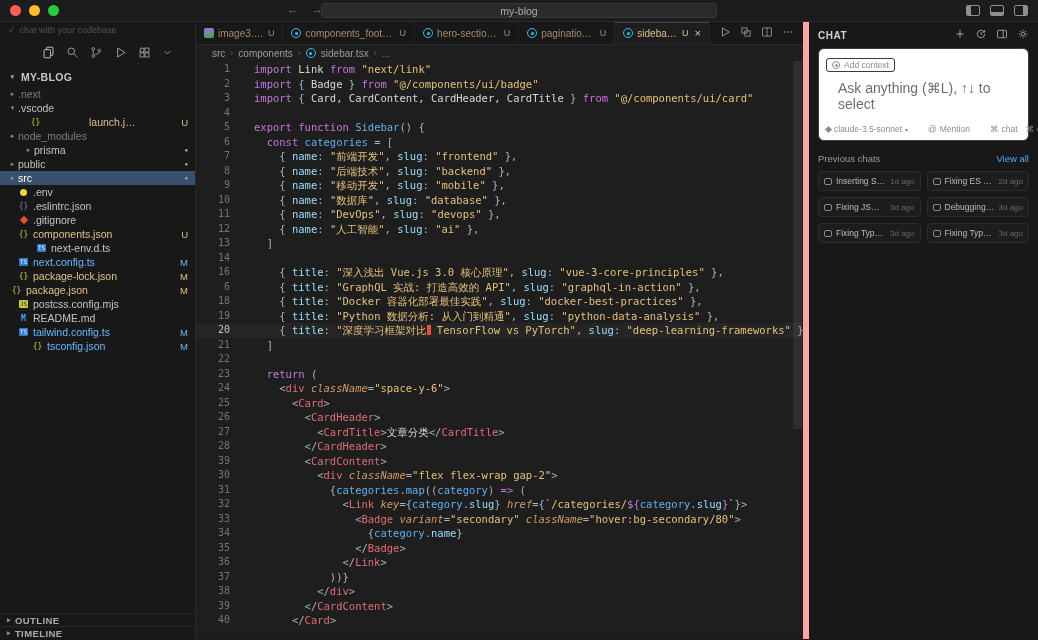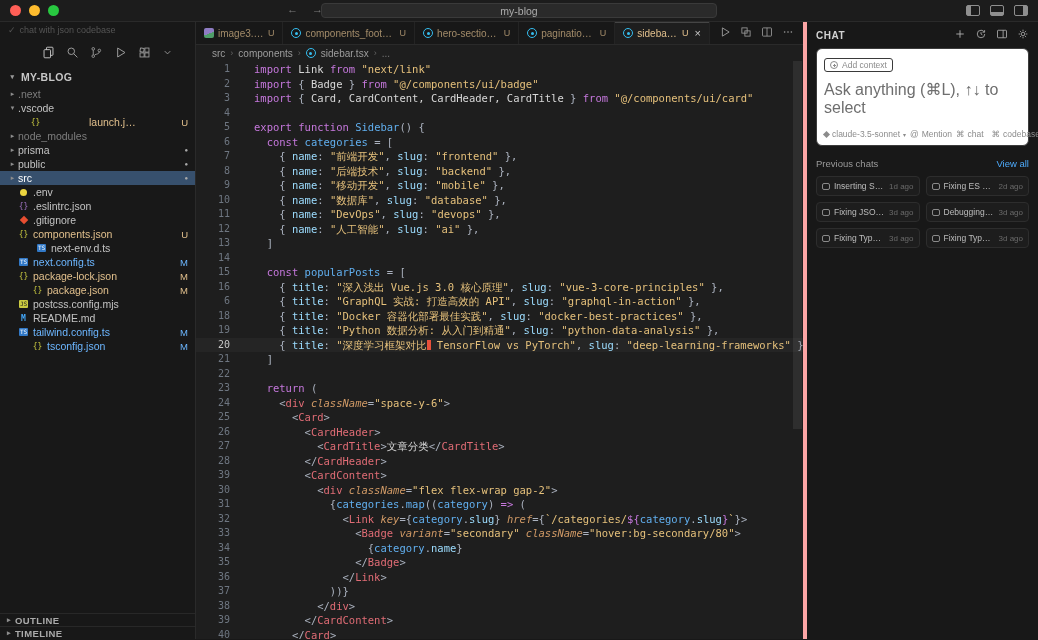--- a/index.html
+++ b/index.html
@@ -78,31 +78,31 @@
   .tk-a{color:#D19A66;font-style:italic}
   .tk-v{color:#61AFEF}
   .tk-f{color:#61AFEF}
   .tk-pr{color:#9CDCFE}
   .tk-p{color:#abb2bf}
   .tk-w{color:#d8d8d8}
   .cursor{display:inline-block;width:4px;height:10px;background:#E8503A;vertical-align:-1px}
   .sbar{position:absolute;right:1px;top:0;width:9px;height:368px;background:rgba(121,121,121,.18)}
 
   
-  .chat{width:235px;min-width:235px;background:#181818;border-left:4px solid #fca5a5;padding:0 9px;display:flex;flex-direction:column}
+  .chat{width:235px;min-width:235px;background:#181818;border-left:6px solid #fca5a5;padding:0 9px;display:flex;flex-direction:column}
   .chat-h{height:26px;display:flex;align-items:center}
   .chat-title{font-size:10px;color:#d2d2d2;font-weight:bold;letter-spacing:.5px}
   .hicons{margin-left:auto;display:flex;gap:9px;align-items:center}
   .cinput{border:1px solid #3c3c3c;border-radius:6px;background:#ffffff;padding:6px 7px 6px}
   .chip{display:inline-flex;align-items:center;gap:4px;border:1px solid #3a3a3a;border-radius:3px;padding:1px 5px;font-size:8.5px;color:#8b8b8b}
   .cplus{width:8px;height:8px;border:1px solid #8b8b8b;border-radius:50%;position:relative;flex:none}
   .cplus::before{content:"";position:absolute;left:1.5px;right:1.5px;top:50%;height:1px;margin-top:-.5px;background:#8b8b8b}
   .cplus::after{content:"";position:absolute;top:1.5px;bottom:1.5px;left:50%;width:1px;margin-left:-.5px;background:#8b8b8b}
-  .ask{margin:7px 0 12px;font-size:16px;color:#6e6e6e}
-  .crow{display:flex;align-items:flex-start;gap:4px;font-size:8.5px;color:#8b8b8b;white-space:nowrap}
+  .ask{margin:7px 12px 12px;font-size:14px;color:#6e6e6e}
+  .crow{display:flex;align-items:flex-start;gap:20px;font-size:8.5px;color:#8b8b8b;white-space:nowrap}
   .crow .grp{display:flex;align-items:center;gap:3px}
   .crow .right{margin-left:auto;display:flex;gap:8px;align-items:center}
   .caret{font-size:6px;color:#8b8b8b}
   .mdl{width:5px;height:5px;background:#8b8b8b;transform:rotate(45deg);flex:none}
   .prev{display:flex;align-items:center;margin-top:12px;font-size:9.5px;color:#9a9a9a}
   .viewall{margin-left:auto;color:#4DAAFB}
   .cgrid{display:grid;grid-template-columns:1fr 1fr;gap:6px;margin-top:7px}
   .ccard{display:flex;align-items:center;gap:4px;border:1px solid #2d2d2d;background:#1d1d1d;border-radius:4px;padding:4px 5px;min-width:0}
   .cbubble{width:8px;height:7px;border:1px solid #8a8a8a;border-radius:2px;flex:none}
   .ctitle{font-size:8.5px;color:#bdbdbd;white-space:nowrap;overflow:hidden;text-overflow:ellipsis;flex:1}
@@ -129,21 +129,21 @@
     <span class="lay lay-bottom"></span>
     <span class="lay lay-right"></span>
   </div>
 </div>
 
 <div class="main">
 
   <aside class="sidebar">
     <div class="hint">
       <span>✓</span>
-      <span>chat with json codebase</span>
+      <span>chat with your codebase</span>
     </div>
     <div class="actbar">
       <span>
           <svg width="13" height="13" viewBox="0 0 16 16">
             <g fill="none" stroke="#d0d0d0" stroke-width="1.1">
               <rect x="5.5" y="1.5" width="8" height="10" rx="1"></rect>
               <rect x="2.5" y="4.5" width="8" height="10" rx="1" fill="#181818"></rect>
             </g>
           </svg>
         </span>
@@ -201,21 +201,21 @@
         </div>
         <div class="trow" style="padding-left: 19px; gap: 44px;">
           <span class="fic fic-json"></span>
           <span class="tname st-gold">launch.json</span>
           <span class="tbadge st-gold">U</span>
         </div>
         <div class="trow dim" style="padding-left: 7px;">
           <span class="chev">▸</span>
           <span class="tname">node_modules</span>
         </div>
-        <div class="trow" style="padding-left: 7px;">
+        <div class="trow" style="padding-left: 23px;">
           <span class="chev">▸</span>
           <span class="tname">prisma</span>
           <span class="tdot">●</span>
         </div>
         <div class="trow" style="padding-left: 7px;">
           <span class="chev">▸</span>
           <span class="tname">public</span>
           <span class="tdot">●</span>
         </div>
         <div class="trow sel" style="padding-left: 7px;">
@@ -247,21 +247,21 @@
         <div class="trow" style="padding-left: 7px;">
           <span class="fic fic-ts"></span>
           <span class="tname st-blue">next.config.ts</span>
           <span class="tbadge st-blue">M</span>
         </div>
         <div class="trow" style="padding-left: 7px;">
           <span class="fic fic-json"></span>
           <span class="tname st-gold">package-lock.json</span>
           <span class="tbadge st-gold">M</span>
         </div>
-        <div class="trow" style="padding-left: 21px;">
+        <div class="trow" style="padding-left: 0;">
           <span class="fic fic-json"></span>
           <span class="tname st-gold">package.json</span>
           <span class="tbadge st-gold">M</span>
         </div>
         <div class="trow" style="padding-left: 7px;">
           <span class="fic fic-js"></span>
           <span class="tname">postcss.config.mjs</span>
         </div>
         <div class="trow" style="padding-left: 7px;">
           <span class="fic fic-md"></span>
@@ -407,24 +407,20 @@
         </div>
         <div class="cl">
           <span class="ln">13</span>
           <span class="lc"><span class="tk-p">  ]</span></span>
         </div>
         <div class="cl">
           <span class="ln">14</span>
           <span class="lc"></span>
         </div>
         <div class="cl">
-          <span class="ln">15</span>
-          <span class="lc"><span class="tk-p">  </span><span class="tk-k">const</span><span class="tk-v"> popularPosts</span><span class="tk-p"> = [</span></span>
-        </div>
-        <div class="cl">
           <span class="ln">16</span>
           <span class="lc"><span class="tk-p">    { </span><span class="tk-pr">title</span><span class="tk-p">: </span><span class="tk-s">"深入浅出 Vue.js 3.0 核心原理"</span><span class="tk-p">, </span><span class="tk-pr">slug</span><span class="tk-p">: </span><span class="tk-s">"vue-3-core-principles"</span><span class="tk-p"> },</span></span>
         </div>
         <div class="cl">
           <span class="ln">6</span>
           <span class="lc"><span class="tk-p">    { </span><span class="tk-pr">title</span><span class="tk-p">: </span><span class="tk-s">"GraphQL 实战: 打造高效的 API"</span><span class="tk-p">, </span><span class="tk-pr">slug</span><span class="tk-p">: </span><span class="tk-s">"graphql-in-action"</span><span class="tk-p"> },</span></span>
         </div>
         <div class="cl">
           <span class="ln">18</span>
           <span class="lc"><span class="tk-p">    { </span><span class="tk-pr">title</span><span class="tk-p">: </span><span class="tk-s">"Docker 容器化部署最佳实践"</span><span class="tk-p">, </span><span class="tk-pr">slug</span><span class="tk-p">: </span><span class="tk-s">"docker-best-practices"</span><span class="tk-p"> },</span></span>

